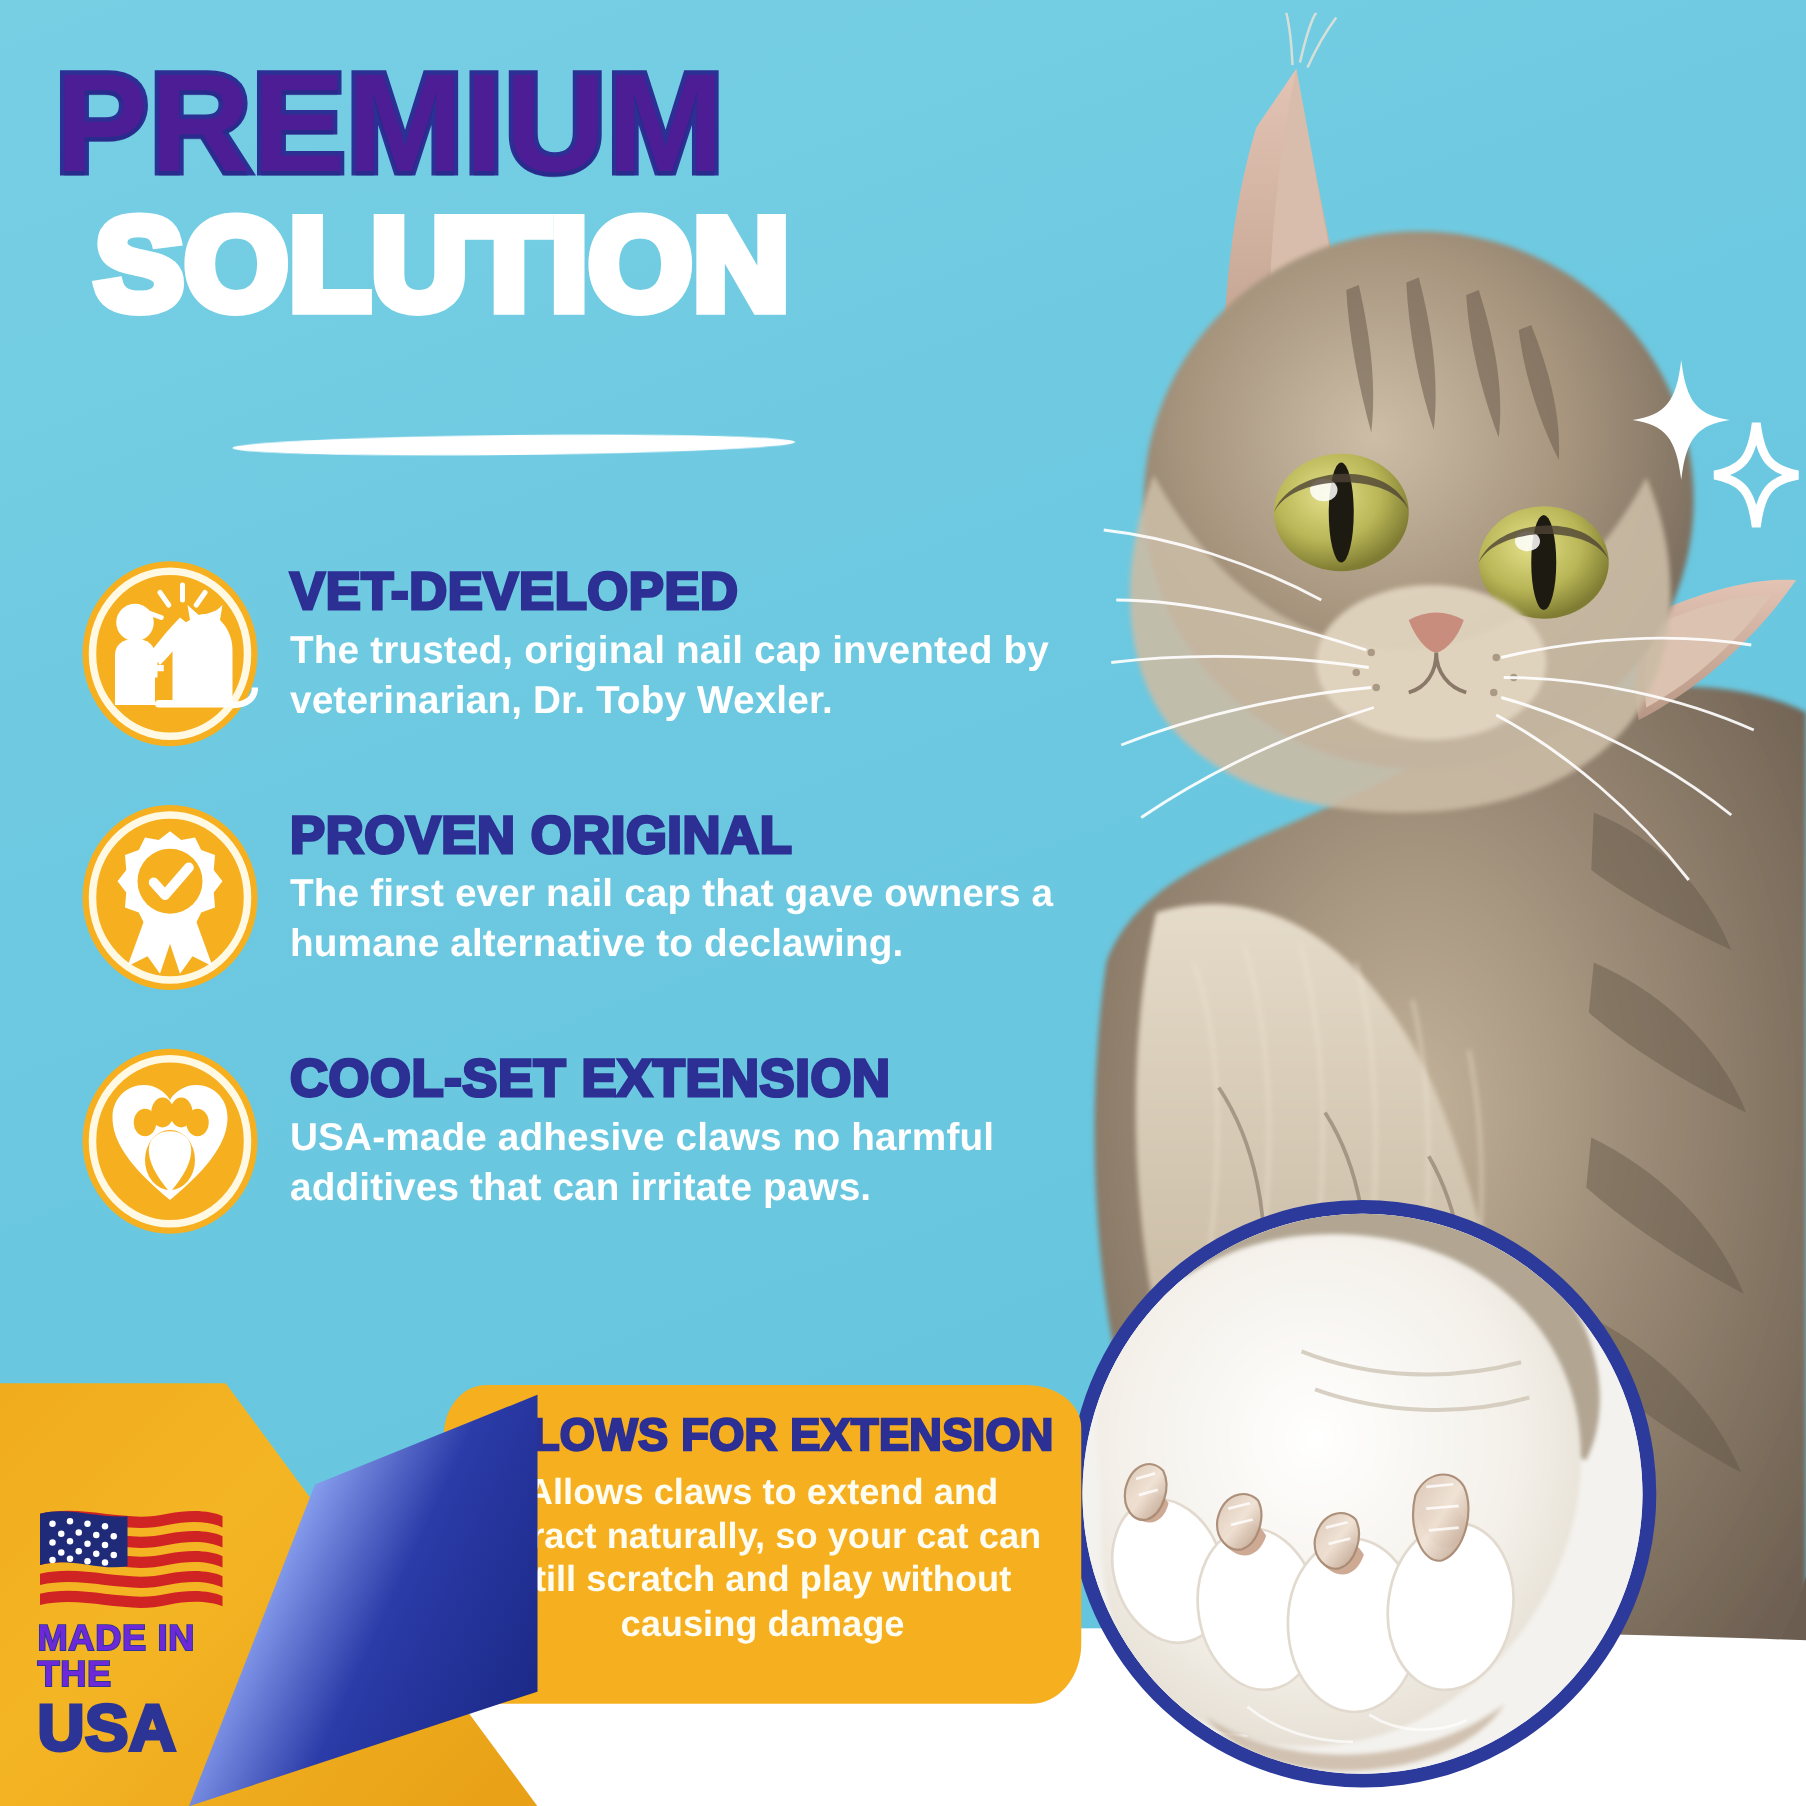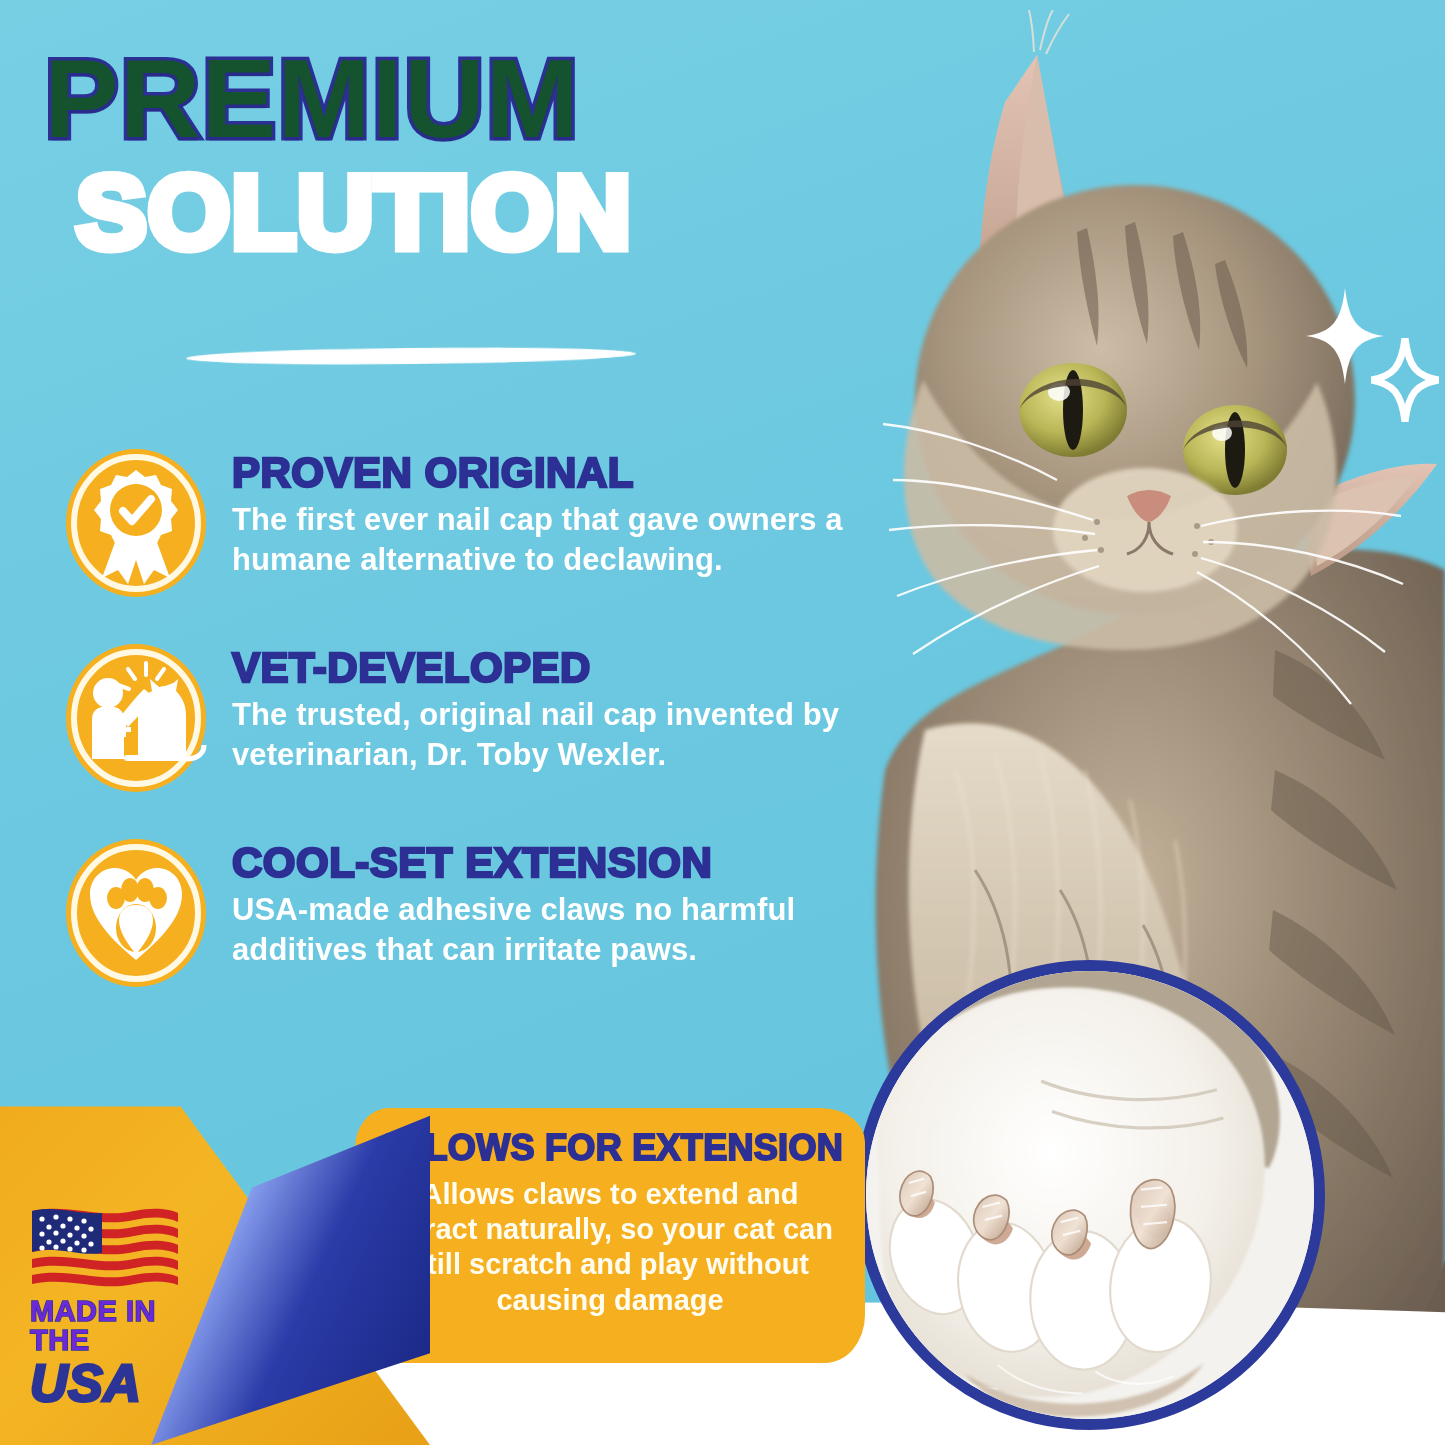--- a/index.html
+++ b/index.html
@@ -36,21 +36,21 @@
     left: 44px;
     top: 46px;
     width: 800px;
   }
   .headline .line1 {
     display: block;
     font-size: 112px;
     line-height: 0.95;
     font-weight: 900;
     letter-spacing: 1px;
-    color: #14532d;
+    color: #4c1d95;
     -webkit-text-stroke: 7px #2c2f93;
     paint-order: stroke fill;
     text-shadow: 0 4px 0 rgba(30,33,120,0.25);
   }
   .headline .line2 {
     display: block;
     font-size: 104px;
     line-height: 1.0;
     font-weight: 900;
     letter-spacing: 1px;
@@ -219,21 +219,21 @@
   }
   .usa-flag { width: 150px; height: 86px; display: block; margin-bottom: 10px; }
   .usa-line1 {
     font-size: 29px; font-weight: 900; color: #6d28d9;
     letter-spacing: 0.5px; line-height: 1; margin: 0 0 2px 0;
     -webkit-text-stroke: 1.5px #2c3595; paint-order: stroke fill;
   }
   .usa-line2 {
     font-size: 52px; font-weight: 900; color: #2c3595;
     letter-spacing: 0.5px; line-height: 1; margin: 0;
-    -webkit-text-stroke: 3px #2c3595; paint-order: stroke fill; font-style: italic;
+    -webkit-text-stroke: 3px #2c3595; paint-order: stroke fill;
   }
 </style>
 </head>
 <body>
 
 <div id="poster">
 
   <div class="bg-blue"></div>
 
   <div class="cat-wrap">
@@ -379,41 +379,20 @@
   <div class="swoosh"></div>
 
   <div class="features">
 
     <div class="feature">
       <div class="feat-icon">
         <svg viewBox="0 0 148 155">
           <ellipse cx="74" cy="77" rx="70" ry="74" fill="#f6b01f"></ellipse>
           <ellipse cx="74" cy="77" rx="62" ry="66" fill="none" stroke="#fff8e2" stroke-width="6"></ellipse>
 
-          <path d="M56 88 L40 132 L56 124 L66 138 L80 96 Z" fill="#ffffff"></path>
-          <path d="M92 88 L108 132 L92 124 L82 138 L68 96 Z" fill="#ffffff"></path>
-
-          <path d="M74 24 L83 31 L94 29 L99 39 L110 43 L109 55 L116 64 L109 73 L110 85 L99 89 L94 99 L83 97 L74 104
-                   L65 97 L54 99 L49 89 L38 85 L39 73 L32 64 L39 55 L38 43 L49 39 L54 29 L65 31 Z" fill="#ffffff"></path>
-          <circle cx="74" cy="64" r="26" fill="#f6b01f"></circle>
-          <path d="M61 65 L70 75 L89 53" stroke="#ffffff" stroke-width="8" fill="none" stroke-linecap="round" stroke-linejoin="round"></path>
-        </svg>
-      </div>
-      <div class="feat-text">
-        <p class="feat-title">PROVEN ORIGINAL</p>
-        <p class="feat-desc">The first ever nail cap that gave owners a humane alternative to declawing.</p>
-      </div>
-    </div>
-
-    <div class="feature">
-      <div class="feat-icon">
-        <svg viewBox="0 0 148 155">
-          <ellipse cx="74" cy="77" rx="70" ry="74" fill="#f6b01f"></ellipse>
-          <ellipse cx="74" cy="77" rx="62" ry="66" fill="none" stroke="#fff8e2" stroke-width="6"></ellipse>
-
           <circle cx="46" cy="52" r="15" fill="#ffffff"></circle>
 
           <path d="M30 118 L30 78 C30 70 36 65 46 65 C56 65 62 70 62 78 L62 118 Z" fill="#ffffff"></path>
           <path d="M58 76 C66 66 74 56 82 48 L92 56 C84 66 74 78 66 86 Z" fill="#ffffff"></path>
 
           <path d="M36 70 C30 84 34 94 42 96" stroke="#ffffff" stroke-width="4" fill="none"></path>
           <circle cx="44" cy="99" r="5" fill="none" stroke="#ffffff" stroke-width="4"></circle>
 
           <path d="M54 86 h5 v-5 h5 v5 h5 v5 h-5 v5 h-5 v-5 h-5 Z" fill="#ffffff"></path>
 
@@ -427,20 +406,41 @@
             <path d="M73 38 L66 28"></path>
             <path d="M95 38 L102 28"></path>
             <path d="M67 48 L56 44"></path>
             <path d="M101 48 L112 44"></path>
           </g>
         </svg>
       </div>
       <div class="feat-text">
         <p class="feat-title">VET-DEVELOPED</p>
         <p class="feat-desc">The trusted, original nail cap invented by veterinarian, Dr. Toby Wexler.</p>
+      </div>
+    </div>
+
+    <div class="feature">
+      <div class="feat-icon">
+        <svg viewBox="0 0 148 155">
+          <ellipse cx="74" cy="77" rx="70" ry="74" fill="#f6b01f"></ellipse>
+          <ellipse cx="74" cy="77" rx="62" ry="66" fill="none" stroke="#fff8e2" stroke-width="6"></ellipse>
+
+          <path d="M56 88 L40 132 L56 124 L66 138 L80 96 Z" fill="#ffffff"></path>
+          <path d="M92 88 L108 132 L92 124 L82 138 L68 96 Z" fill="#ffffff"></path>
+
+          <path d="M74 24 L83 31 L94 29 L99 39 L110 43 L109 55 L116 64 L109 73 L110 85 L99 89 L94 99 L83 97 L74 104
+                   L65 97 L54 99 L49 89 L38 85 L39 73 L32 64 L39 55 L38 43 L49 39 L54 29 L65 31 Z" fill="#ffffff"></path>
+          <circle cx="74" cy="64" r="26" fill="#f6b01f"></circle>
+          <path d="M61 65 L70 75 L89 53" stroke="#ffffff" stroke-width="8" fill="none" stroke-linecap="round" stroke-linejoin="round"></path>
+        </svg>
+      </div>
+      <div class="feat-text">
+        <p class="feat-title">PROVEN ORIGINAL</p>
+        <p class="feat-desc">The first ever nail cap that gave owners a humane alternative to declawing.</p>
       </div>
     </div>
 
     <div class="feature">
       <div class="feat-icon">
         <svg viewBox="0 0 148 155">
           <ellipse cx="74" cy="77" rx="70" ry="74" fill="#f6b01f"></ellipse>
           <ellipse cx="74" cy="77" rx="62" ry="66" fill="none" stroke="#fff8e2" stroke-width="6"></ellipse>
           <path d="M74 124 C40 96 28 76 28 58 C28 42 40 32 53 32 C62 32 70 37 74 44 C78 37 86 32 95 32
                    C108 32 120 42 120 58 C120 76 108 96 74 124 Z" fill="#ffffff"></path>

